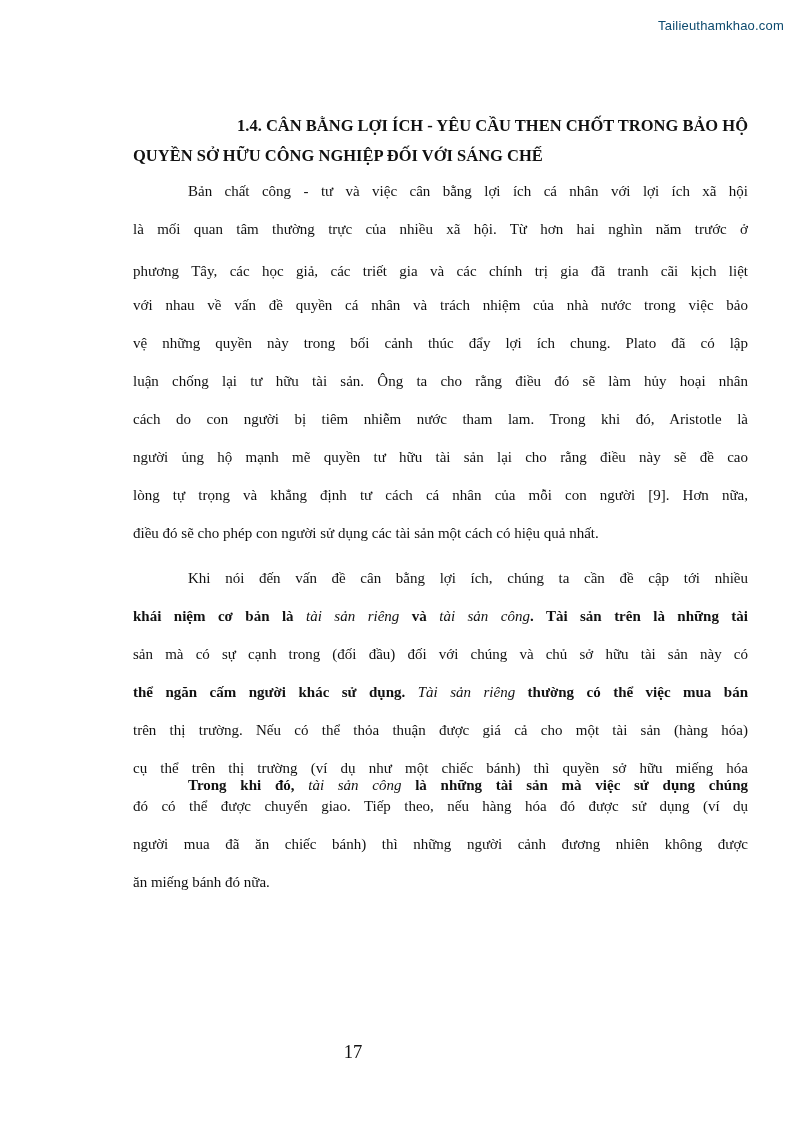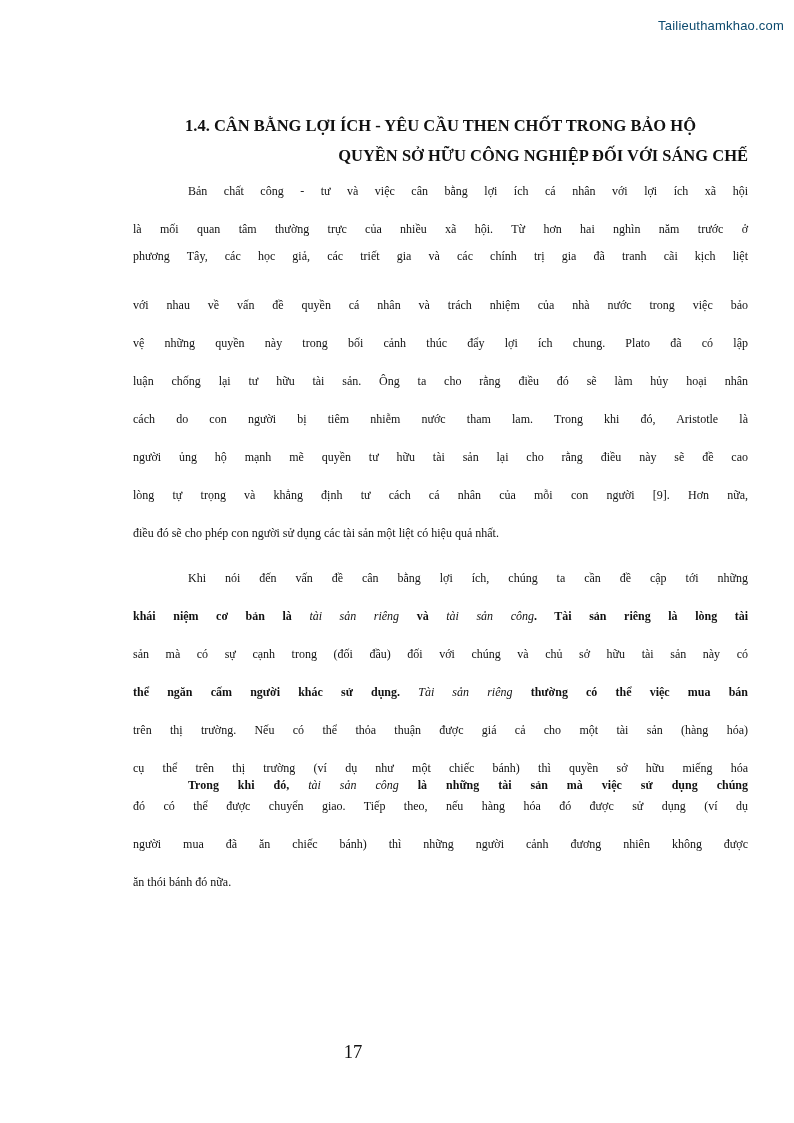--- a/index.html
+++ b/index.html
@@ -1,60 +1,60 @@
 <!DOCTYPE html>
 <html><head>
 <meta charset="utf-8">
 <style>
   html, body { margin: 0; padding: 0; background: #ffffff; }
   body { width: 794px; height: 1123px; position: relative; overflow: hidden;
          font-family: "Liberation Serif", serif; color: #111; }
   .watermark { position: absolute; top: 6px; right: 10px; font-family: "Liberation Sans", sans-serif;
                font-size: 13px; color: #0c4a6e; letter-spacing: 0.2px; margin-top: 12px; }
   .page { position: absolute; left: 133px; top: 0; width: 615px; }
-  .heading { position: absolute; left: 0; width: 615px; font-weight: bold; font-size: 16.5px; line-height: 20px; text-align: right; }
-  .h1 { top: 116px; text-align: center; left: 0; }
+  .heading { position: absolute; left: 0; width: 615px; font-weight: bold; font-size: 16.5px; line-height: 20px; }
+  .h1 { top: 116px; text-align: right; left: 0; }
   .h2 { top: 146px; }
-  .line { position: absolute; left: 0; width: 615px; font-size: 12px; line-height: 22px;
+  .line { position: absolute; left: 0; width: 615px; font-size: 15px; line-height: 22px;
           text-align: justify; text-align-last: justify; white-space: nowrap; }
   .line.ind { left: 55px; width: 560px; }
   .line.last { text-align-last: left; }
   .line span.seg { white-space: pre; font-weight: bold; }
   em { font-style: italic; }
   .pagenum { position: absolute; top: 1041px; left: 0; width: 706px; text-align: center; font-size: 18.6px; }
 </style>
 </head>
 <body>
 
 <div class="watermark">Tailieuthamkhao.com</div>
 
 <div class="page">
   <div class="heading h1">1.4. CÂN BẰNG LỢI ÍCH - YÊU CẦU THEN CHỐT TRONG BẢO HỘ</div>
   <div class="heading h2">QUYỀN SỞ HỮU CÔNG NGHIỆP ĐỐI VỚI SÁNG CHẾ</div>
 
   <div class="line ind" style="top:180px">Bản chất công - tư và việc cân bằng lợi ích cá nhân với lợi ích xã hội</div>
   <div class="line" style="top:218px">là mối quan tâm thường trực của nhiều xã hội. Từ hơn hai nghìn năm trước ở</div>
-  <div class="line" style="top:245px">phương Tây, các học giả, các triết gia và các chính trị gia đã tranh cãi kịch liệt</div>
+  <div class="line" style="top:260px">phương Tây, các học giả, các triết gia và các chính trị gia đã tranh cãi kịch liệt</div>
   <div class="line" style="top:294px">với nhau về vấn đề quyền cá nhân và trách nhiệm của nhà nước trong việc bảo</div>
   <div class="line" style="top:332px">vệ những quyền này trong bối cảnh thúc đẩy lợi ích chung. Plato đã có lập</div>
   <div class="line" style="top:370px">luận chống lại tư hữu tài sản. Ông ta cho rằng điều đó sẽ làm hủy hoại nhân</div>
   <div class="line" style="top:408px">cách do con người bị tiêm nhiễm nước tham lam. Trong khi đó, Aristotle là</div>
   <div class="line" style="top:446px">người ủng hộ mạnh mẽ quyền tư hữu tài sản lại cho rằng điều này sẽ đề cao</div>
   <div class="line" style="top:484px">lòng tự trọng và khẳng định tư cách cá nhân của mỗi con người [9]. Hơn nữa,</div>
-  <div class="line last" style="top:522px">điều đó sẽ cho phép con người sử dụng các tài sản một liệt có hiệu quả nhất.</div>
+  <div class="line last" style="top:522px">điều đó sẽ cho phép con người sử dụng các tài sản một cách có hiệu quả nhất.</div>
 
-  <div class="line ind" style="top:567px">Khi nói đến vấn đề cân bằng lợi ích, chúng ta cần đề cập tới những</div>
-  <div class="line" style="top:605px"><span class="seg">khái niệm cơ bản là </span><em class="seg">tài sản riêng</em><span class="seg"> và </span><em class="seg">tài sản công</em><span class="seg">. Tài sản riêng là lòng tài</span></div>
+  <div class="line ind" style="top:567px">Khi nói đến vấn đề cân bằng lợi ích, chúng ta cần đề cập tới nhiều</div>
+  <div class="line" style="top:605px"><span class="seg">khái niệm cơ bản là </span><em class="seg">tài sản riêng</em><span class="seg"> và </span><em class="seg">tài sản công</em><span class="seg">. Tài sản trên là những tài</span></div>
   <div class="line" style="top:643px">sản mà có sự cạnh trong (đối đầu) đối với chúng và chủ sở hữu tài sản này có</div>
   <div class="line" style="top:681px"><span class="seg">thể ngăn cấm người khác sử dụng. </span><em class="seg">Tài sản riêng</em><span class="seg"> thường có thể việc mua bán</span></div>
   <div class="line" style="top:719px">trên thị trường. Nếu có thể thỏa thuận được giá cả cho một tài sản (hàng hóa)</div>
   <div class="line" style="top:757px">cụ thể trên thị trường (ví dụ như một chiếc bánh) thì quyền sở hữu miếng hóa</div>
   <div class="line" style="top:795px">đó có thể được chuyển giao. Tiếp theo, nếu hàng hóa đó được sử dụng (ví dụ</div>
   <div class="line" style="top:833px">người mua đã ăn chiếc bánh) thì những người cảnh đương nhiên không được</div>
-  <div class="line last" style="top:871px">ăn thói bánh đó nữa.</div>
+  <div class="line last" style="top:871px">ăn miếng bánh đó nữa.</div>
 </div>
 
 <div class="page" style="top:0">
 
   <div class="line ind" style="top:774px"><span class="seg">Trong khi đó, </span><em class="seg">tài sản công</em><span class="seg"> là những tài sản mà việc sử dụng chúng</span></div>
 </div>
 
 <div class="pagenum">17</div>
 
 </body></html>

